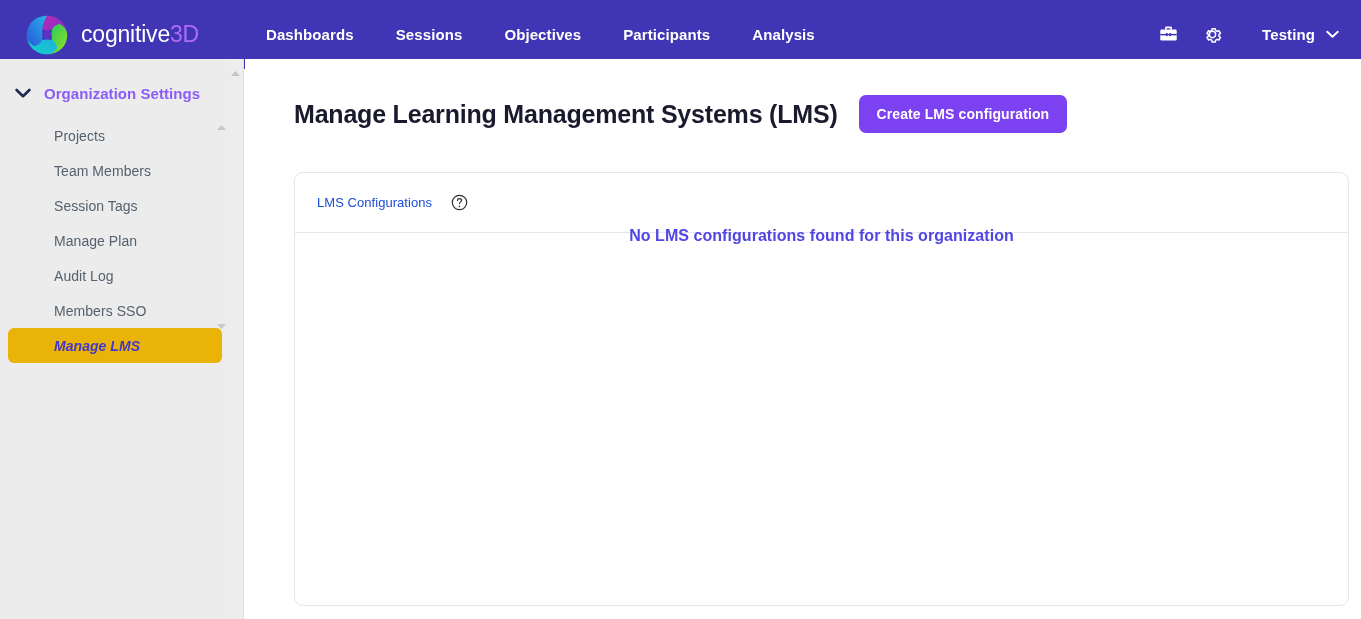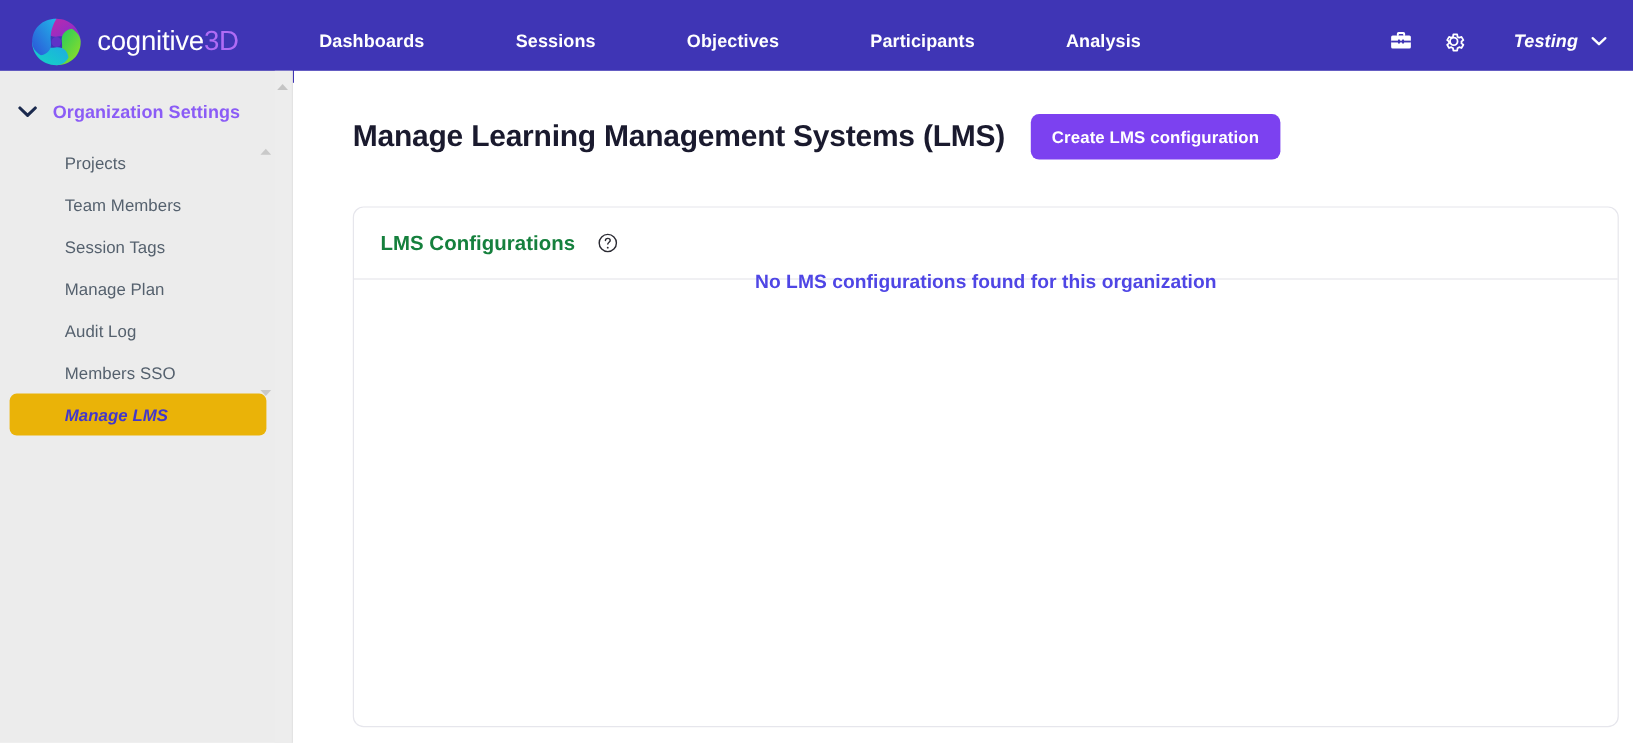--- a/index.html
+++ b/index.html
@@ -25,38 +25,38 @@
     height: 59px;
   }
   #logo-mark { width: 46px; height: 46px; flex: 0 0 46px; }
   #brand-text {
     font-size: 23px; font-weight: 400; letter-spacing: -0.2px;
     margin-left: 11px; line-height: 1;
   }
   #brand-text .w1 { color: #ffffff; }
   #brand-text .w2 { color: #B06CF5; }
 
-  #nav-items { display: flex; align-items: center; height: 59px; gap: 34px; }
+  #nav-items { display: flex; align-items: center; height: 59px; }
   .nav-link {
     color: #ffffff; font-size: 15px; font-weight: bold;
     padding: 0 21px; line-height: 59px; height: 59px;
     white-space: nowrap; cursor: pointer; letter-spacing: 0.1px;
   }
 
   #nav-right {
     margin-left: auto; display: flex; align-items: center;
     height: 59px; padding-right: 22px;
   }
   .nav-icon-btn {
     width: 34px; height: 34px; margin-left: 10px;
     display: flex; align-items: center; justify-content: center;
     cursor: pointer;
   }
   #user-menu {
-    display: flex; align-items: center; margin-left: 33px; cursor: pointer; font-style: italic;
+    display: flex; align-items: center; margin-left: 33px; cursor: pointer;
   }
   #user-menu-label {
     color: #ffffff; font-size: 15px; font-weight: bold; letter-spacing: 0.1px;
   }
   #user-menu-caret { margin-left: 11px; display: flex; align-items: center; }
 
   
   #sidebar {
     position: absolute; top: 59px; left: 0;
     width: 244px; height: 560px;
@@ -127,21 +127,21 @@
     background: #ffffff;
     border: 1px solid #E6E6EC;
     border-radius: 9px;
   }
   #lms-card-header {
     height: 60px; display: flex; align-items: center;
     padding-left: 22px;
     border-bottom: 1px solid #E6E6EC;
   }
   #lms-card-title {
-    font-size: 17px; font-weight: bold; color: #15803d;
+    font-size: 13px; font-weight: normal; color: #1d4ed8;
     letter-spacing: 0.05px;
   }
   #lms-help-icon {
     margin-left: 19px; width: 17px; height: 17px;
     display: flex; align-items: center; justify-content: center;
     cursor: pointer;
   }
   #lms-card-body {
     height: 373px; display: flex;
     align-items: flex-start; justify-content: center;

